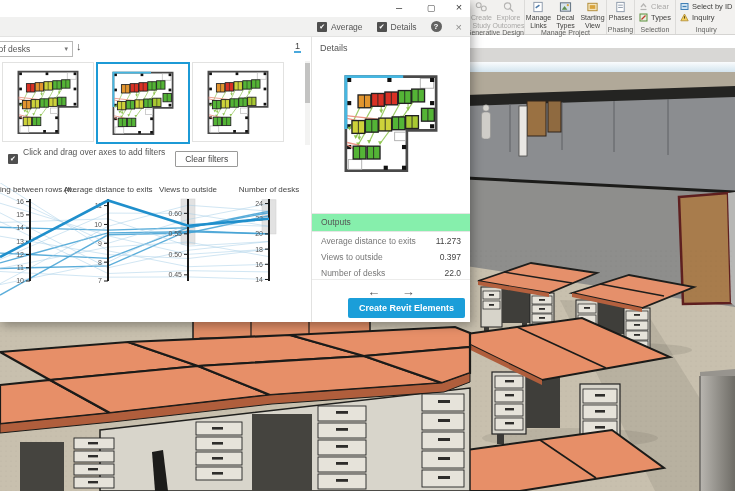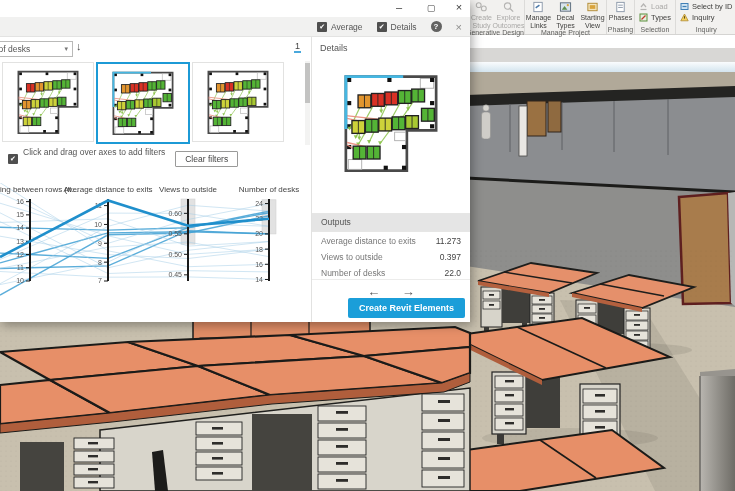--- a/index.html
+++ b/index.html
@@ -60,21 +60,21 @@
   .filter-label{font-size:8.5px;color:#555;margin:0 10px 14px 5px;}
   .clear-btn{font-size:8.5px;color:#444;background:#fff;border:1px solid #9a9a99;padding:2px 9px;
              border-radius:1px;cursor:default;}
   
   #pcp{position:absolute;left:0;top:146px;width:312px;height:126px;}
   
   .details-pane{position:absolute;left:312px;top:0;width:158px;height:285px;background:#fff;}
   .details-title{font-size:9px;color:#555;padding:6px 0 4px 8px;}
   .plan-wrap{display:flex;justify-content:center;margin-top:2px;}
   .plan-wrap svg{width:122px;height:128px;}
-  .outputs-header{position:absolute;left:0;right:0;top:176px;height:17px;background:#e5e5e5;
+  .outputs-header{position:absolute;left:0;right:0;top:176px;height:17px;background:#86efac;
                   border-top:1px solid #e6e6e5;border-bottom:1px solid #e6e6e5;
                   font-size:8.5px;color:#555;line-height:17px;padding-left:9px;}
   .outputs-rows{position:absolute;left:0;right:0;top:196px;}
   .output-row{display:flex;justify-content:space-between;padding:3px 9px;font-size:8.5px;}
   .output-row .oname{color:#777;} .output-row .oval{color:#444;}
   .outputs-div{position:absolute;left:0;right:0;top:242px;border-top:1px solid #ececeb;}
   .nav-arrows{position:absolute;left:0;right:0;top:247px;text-align:center;font-size:13px;color:#555;}
   .nav-arrows span{margin:0 9px;cursor:default;}
   .cre-row{position:absolute;right:5px;bottom:4px;}
   .cre-btn{background:#1b9ed9;color:#fff;border:none;font-size:9px;font-weight:bold;
@@ -378,21 +378,21 @@
       </div>
       <div class="rgroup-label">Phasing</div>
     </div>
     <div class="rgroup">
       <div class="rrow-group">
         <div class="rrow disabled">
           <svg class="sicon" viewBox="0 0 9 9">
               <path d="M2,5 L4.5,2 L7,5" fill="none" stroke="#b5b4b2" stroke-width="1.2"></path>
               <line x1="1.5" y1="7.5" x2="7.5" y2="7.5" stroke="#b5b4b2" stroke-width="1.2"></line>
             </svg>
-          <span class="rlabel">Load</span>
+          <span class="rlabel">Clear</span>
         </div>
         <div class="rrow">
           <svg class="sicon" viewBox="0 0 9 9">
               <rect x="1" y="1" width="7" height="7" fill="#e8f0e0" stroke="#5a8f3d" stroke-width="1"></rect>
               <path d="M2.5,6.5 L6.5,2.5" stroke="#c0392b" stroke-width="1.3"></path>
             </svg>
           <span class="rlabel">Types</span>
         </div>
       </div>
       <div class="rgroup-label">Selection</div>

